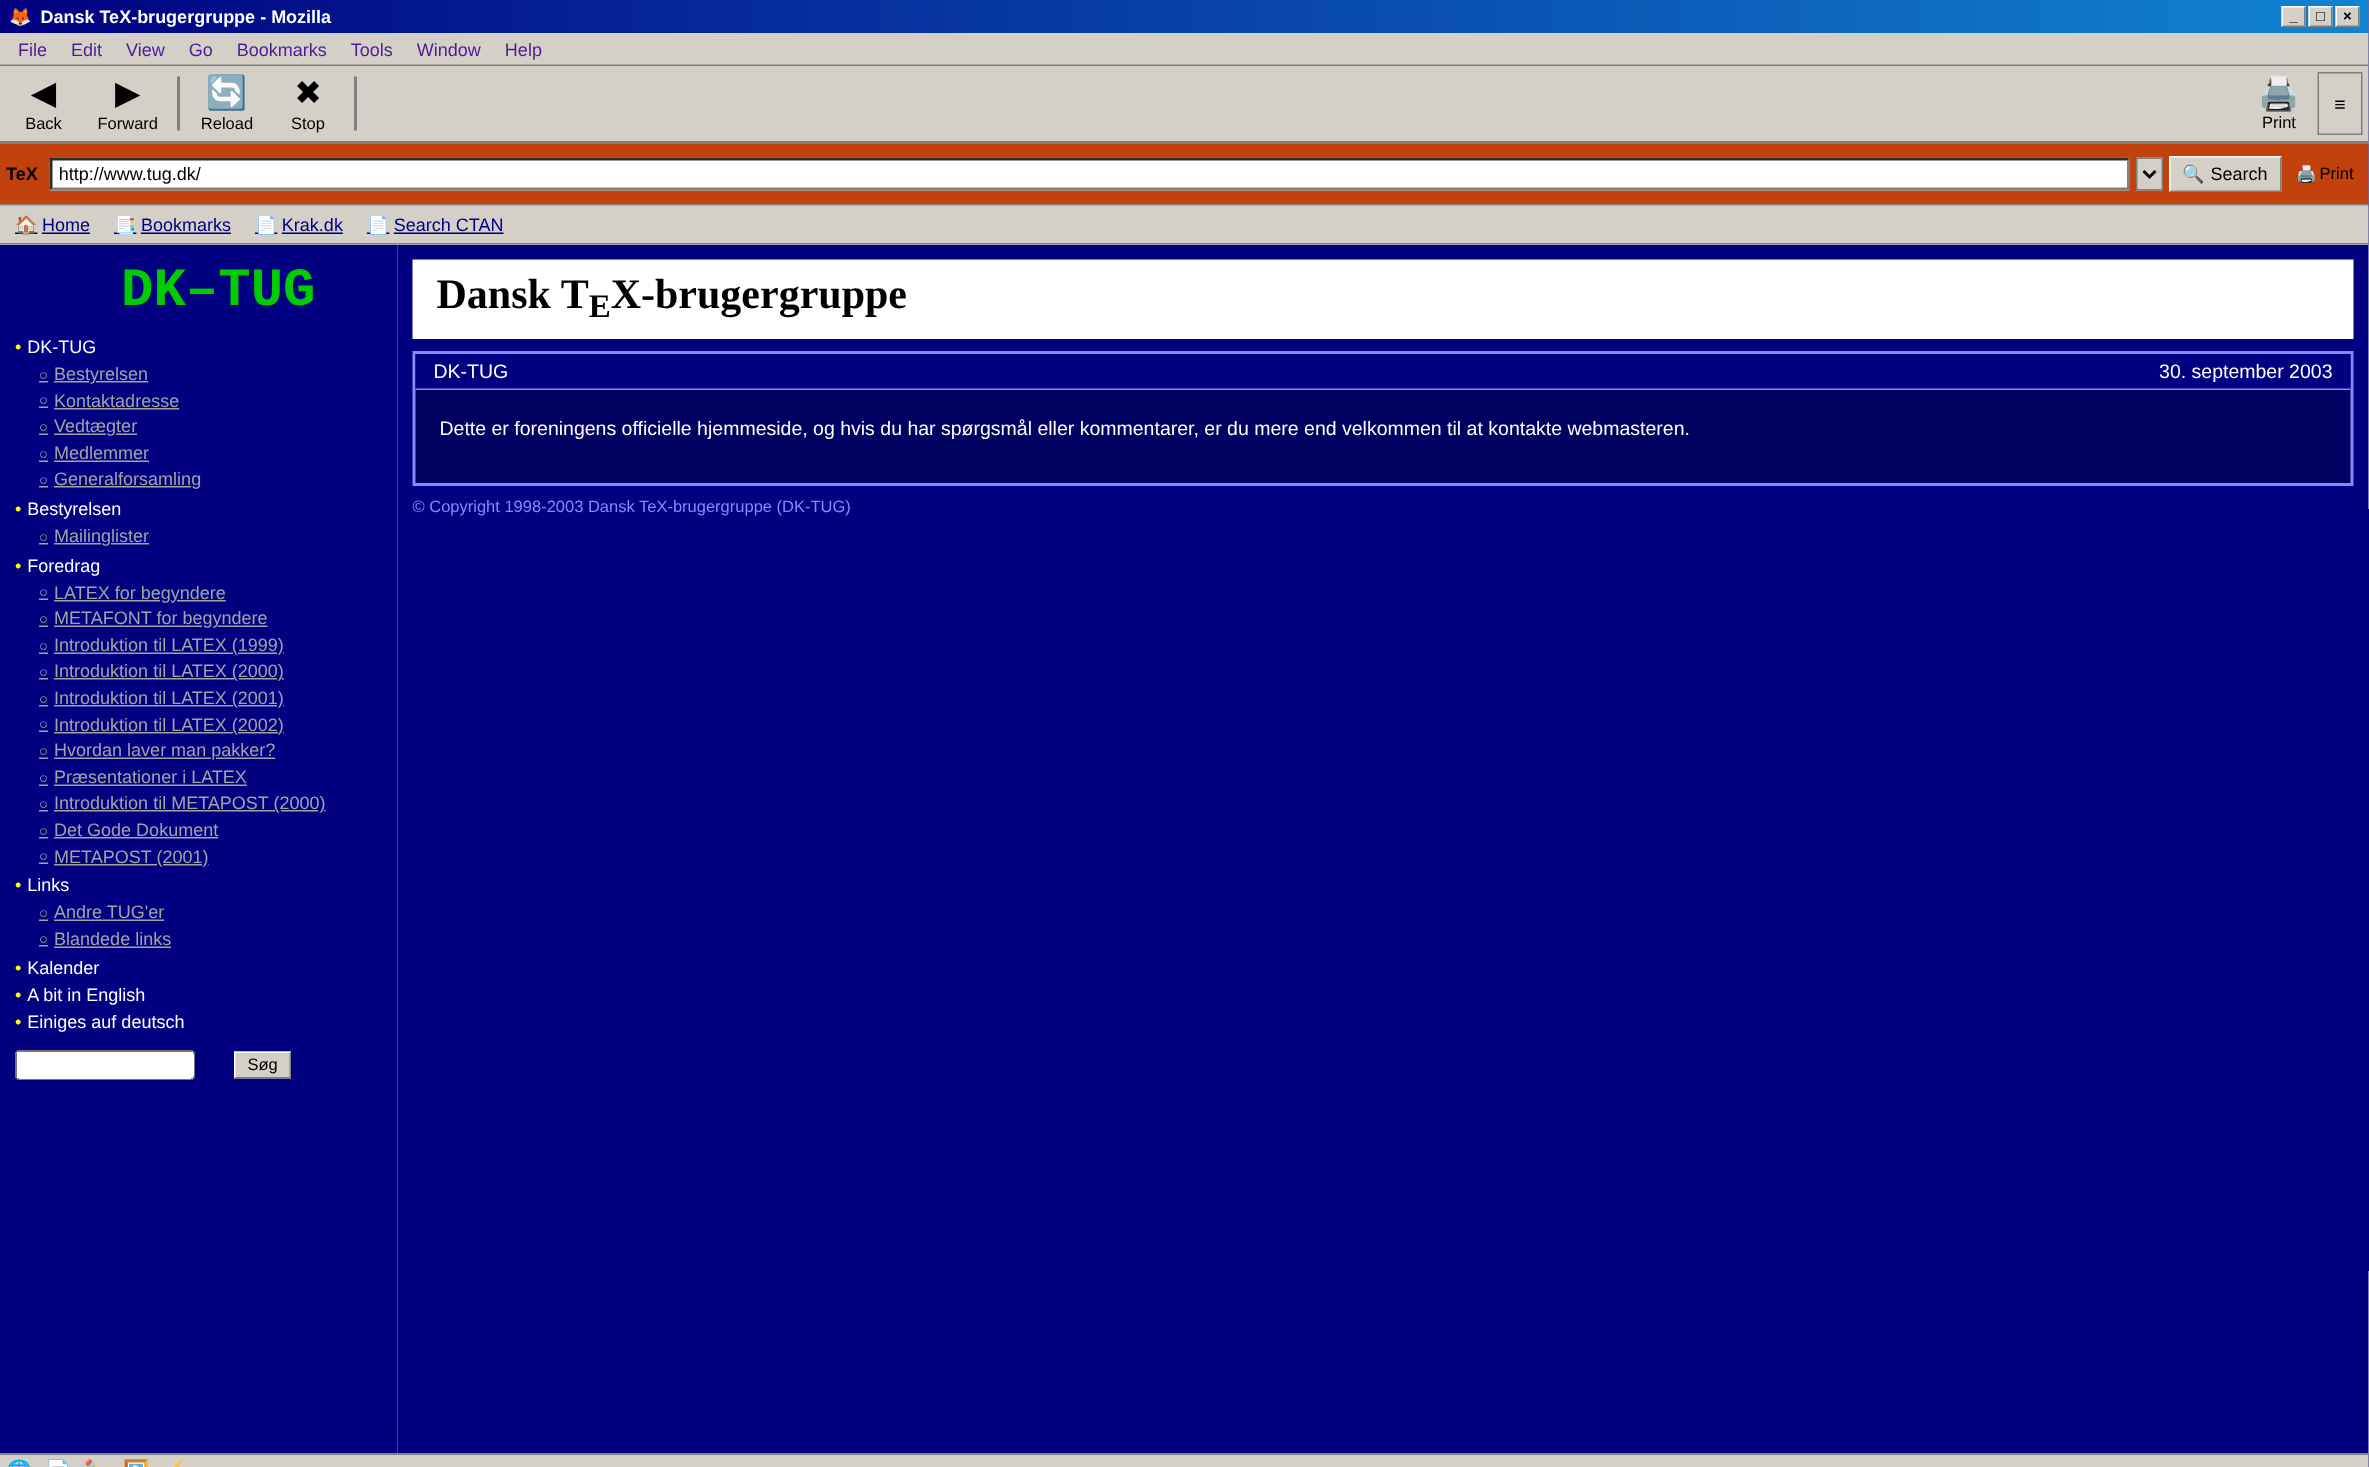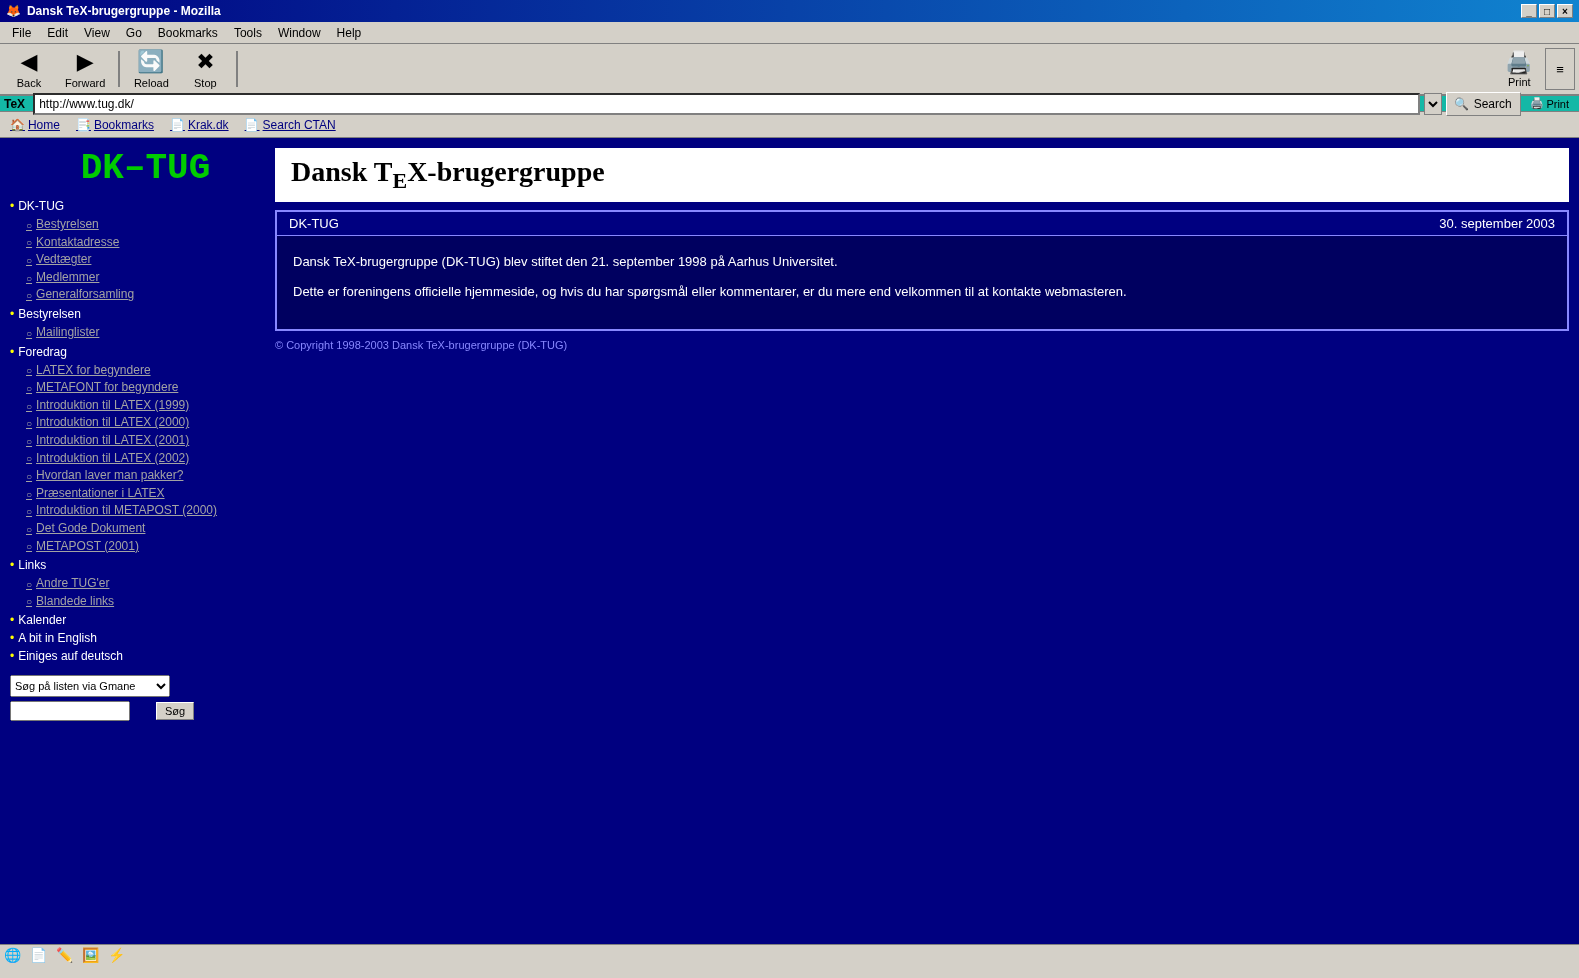--- a/index.html
+++ b/index.html
@@ -37,21 +37,21 @@
       display: flex;
       align-items: center;
       padding: 2px 4px;
       height: 22px;
       border-bottom: 1px solid #808080;
     }
     .menu-item {
       padding: 2px 8px;
       font-size: 12px;
       cursor: pointer;
-      color: #000000;
+      color: #4c1d95;
     }
 
     
     #toolbar {
       background: #d4d0c8;
       display: flex;
       align-items: center;
       padding: 2px 4px;
       height: 52px;
       border-bottom: 2px solid #808080;
@@ -68,25 +68,25 @@
       min-width: 50px;
       height: 44px;
       background: #d4d0c8;
       border: 1px solid transparent;
     }
     .toolbar-btn .icon { font-size: 22px; margin-bottom: 2px; }
     .toolbar-separator { width: 2px; height: 36px; background: #808080; margin: 0 2px; }
     
     
     #addressbar {
-      background: #14b8a6;
+      background: #c2410c;
       display: flex;
       align-items: center;
       padding: 2px 4px;
-      height: 16px;
+      height: 41px;
       border-bottom: 1px solid #808080;
       gap: 4px;
     }
     #address-label { font-size: 12px; font-weight: bold; margin-right: 4px; }
     #address-input {
       flex: 1;
       height: 22px;
       border: 2px inset #808080;
       font-size: 12px;
       padding: 0 4px;
@@ -467,25 +467,20 @@
 
       <div class="nav-section-header">
         <span>A bit in English</span>
       </div>
 
       <div class="nav-section-header">
         <span>Einiges auf deutsch</span>
       </div>
 
       <div id="sidebar-search">
-        <div>
-          <select id="search-select">
-            <option>Søg på listen via Gmane</option>
-          </select>
-        </div>
         <div style="display:flex; gap:4px; align-items:center;">
           <input id="search-text" type="text" style="">
           <button id="search-go-btn">Søg</button>
         </div>
       </div>
     </div>
   </div>
 
   <div id="content">
     <div id="page-title-area">
@@ -493,21 +488,20 @@
         Dansk T<span style="font-size:22px; vertical-align:sub;">E</span>X-brugergruppe
       </h1>
     </div>
 
     <div class="info-box">
       <div class="info-box-header">
         <span>DK-TUG</span>
         <span>30. september 2003</span>
       </div>
       <div class="info-box-body">
-        <p>Dansk TeX-brugergruppe (DK-TUG) blev stiftet den 21. september 1998 på Aarhus Universitet.</p>
         <p>Dette er foreningens officielle hjemmeside, og hvis du har spørgsmål eller kommentarer, er du mere end velkommen til at kontakte webmasteren.</p>
       </div>
     </div>
 
     <div class="copyright">© Copyright 1998-2003 Dansk TeX-brugergruppe (DK-TUG)</div>
   </div>
 </div>
 
 <div id="statusbar">
   <span class="status-icon">🌐</span>

